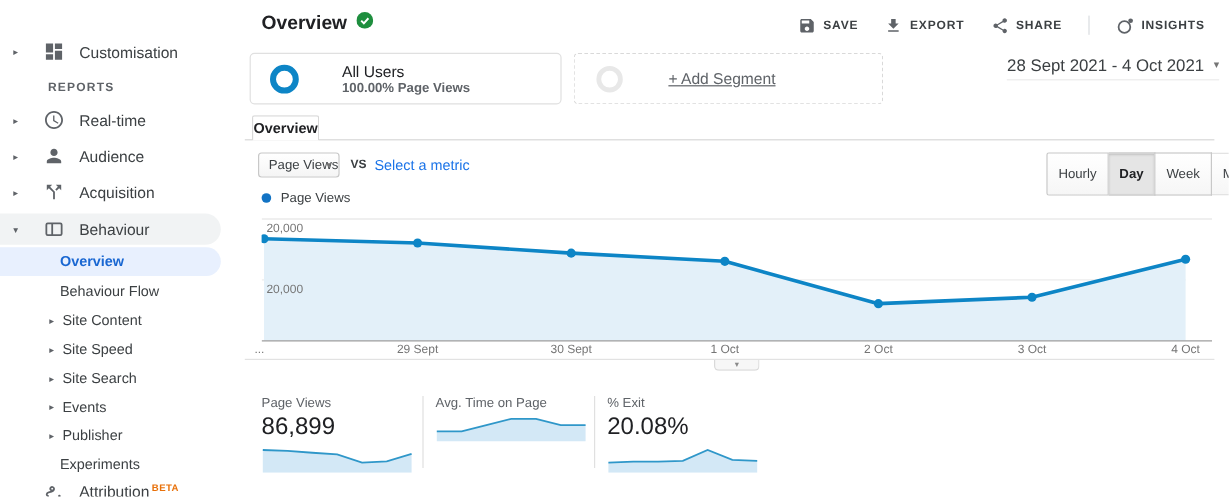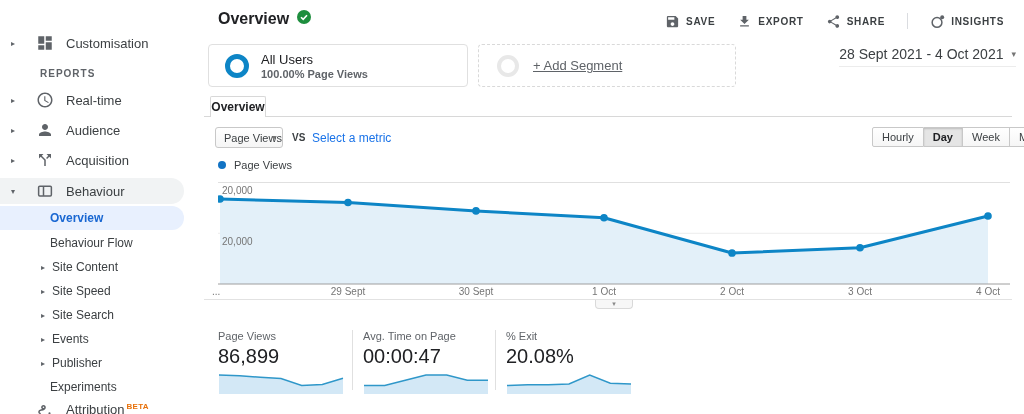--- a/index.html
+++ b/index.html
@@ -24,21 +24,21 @@
   svg.gicon{fill:#5f6368;}
 
   
   .main{position:absolute;left:200px;top:0;width:824px;height:414px;}
   .page-title{position:absolute;left:18px;top:10px;font-size:16px;font-weight:bold;color:#202124;display:flex;align-items:center;gap:8px;}
   .actions{position:absolute;right:20px;top:13px;display:flex;align-items:flex-end;gap:22px;}
   .action{display:flex;align-items:center;gap:6px;cursor:pointer;}
   .action span{font-size:10px;font-weight:bold;letter-spacing:.7px;color:#3c4043;}
   .vdiv{width:1px;height:16px;background:#dadce0;}
 
-  .seg-card{position:absolute;top:44px;height:43px;border:1px solid #e0e0e0;border-radius:4px;background:#fff;display:flex;align-items:center;cursor:pointer;}
+  .seg-card{position:absolute;top:44px;height:43px;border:1px solid #e0e0e0;border-radius:4px;background:#fff;display:flex;align-items:center;cursor:pointer;gap:24px;}
   .seg-all{left:8px;width:260px;}
   .seg-add{left:278px;width:258px;border:1px dashed #d9d9d9;}
   .ring-blue{width:24px;height:24px;border:5px solid #0d85c6;border-radius:50%;margin-left:16px;}
   .ring-grey{width:22px;height:22px;border:4px solid #e8e8e8;border-radius:50%;margin-left:18px;}
   .seg-text{margin-left:12px;}
   .seg-name{font-size:13px;color:#202124;}
   .seg-sub{font-size:11px;color:#5f6368;margin-top:1px;font-weight:bold;}
   .seg-add-label{font-size:13px;color:#5f6368;margin-left:14px;text-decoration:underline;}
 
   .date-range{position:absolute;right:8px;top:46px;display:flex;align-items:center;gap:8px;
@@ -51,21 +51,21 @@
   .tabline{position:absolute;left:4px;right:12px;top:116px;border-top:1px solid #d8d8d8;}
 
   .metric-dd{position:absolute;left:15px;top:127px;width:68px;height:21px;border:1px solid #c8c8c8;border-radius:3px;
              background:linear-gradient(#ffffff,#f5f5f5);font-size:11px;color:#3c4043;display:flex;align-items:center;
              padding-left:8px;cursor:pointer;}
   .metric-dd .dcaret{position:absolute;right:6px;font-size:8px;color:#757575;}
   .vs-label{position:absolute;left:92px;top:132px;font-size:10px;font-weight:bold;color:#3c4043;}
   .metric-link{position:absolute;left:112px;top:131px;font-size:12px;color:#1a73e8;cursor:pointer;text-decoration:none;}
 
   .granularity{position:absolute;left:672px;top:127px;display:flex;}
-  .gbtn{height:20px;padding:0 9px;display:flex;align-items:center;font-size:11px;color:#3c4043;
+  .gbtn{height:36px;padding:0 9px;display:flex;align-items:center;font-size:11px;color:#3c4043;
         border:1px solid #c8c8c8;border-left:none;background:linear-gradient(#ffffff,#f6f6f6);cursor:pointer;}
   .gbtn:first-child{border-left:1px solid #c8c8c8;border-radius:2px 0 0 2px;}
   .gbtn:last-child{border-radius:0 2px 2px 0;}
   .gbtn.active{background:#e5e5e5;box-shadow:inset 0 1px 2px rgba(0,0,0,.18);font-weight:bold;color:#202124;}
 
   .legend{position:absolute;left:18px;top:159px;display:flex;align-items:center;gap:8px;}
   .legend .dot{width:8px;height:8px;border-radius:50%;background:#1273c4;}
   .legend span.lbl{font-size:11px;color:#3c4043;}
 
   .chartwrap{position:absolute;left:18px;top:181px;width:792px;height:118px;}
@@ -300,21 +300,20 @@
       <div class="card w1">
         <div class="card-label">Page Views</div>
         <div class="card-value">86,899</div>
         <svg width="126" height="22">
             <polygon points="1.0,3.0 21.7,3.7 42.3,5.3 63.0,6.6 83.7,13.5 104.3,12.5 125.0,6.3 125,22 1,22" fill="#d3e8f6"></polygon>
             <polyline points="1.0,3.0 21.7,3.7 42.3,5.3 63.0,6.6 83.7,13.5 104.3,12.5 125.0,6.3" fill="none" stroke="#2f97c9" stroke-width="1.5"></polyline>
           </svg>
       </div>
       <div class="card w3">
         <div class="card-label">Avg. Time on Page</div>
-        <div class="card-value">00:00:47</div>
         <svg width="126" height="22">
             <polygon points="1.0,13.5 21.7,13.5 42.3,8.3 63.0,3.0 83.7,3.0 104.3,8.3 125.0,8.3 125,22 1,22" fill="#d3e8f6"></polygon>
             <polyline points="1.0,13.5 21.7,13.5 42.3,8.3 63.0,3.0 83.7,3.0 104.3,8.3 125.0,8.3" fill="none" stroke="#2f97c9" stroke-width="1.5"></polyline>
           </svg>
       </div>
       <div class="card w5">
         <div class="card-label">% Exit</div>
         <div class="card-value">20.08%</div>
         <svg width="126" height="22">
             <polygon points="1.0,13.5 21.7,12.7 42.3,12.7 63.0,12.0 83.7,3.0 104.3,11.2 125.0,12.0 125,22 1,22" fill="#d3e8f6"></polygon>

